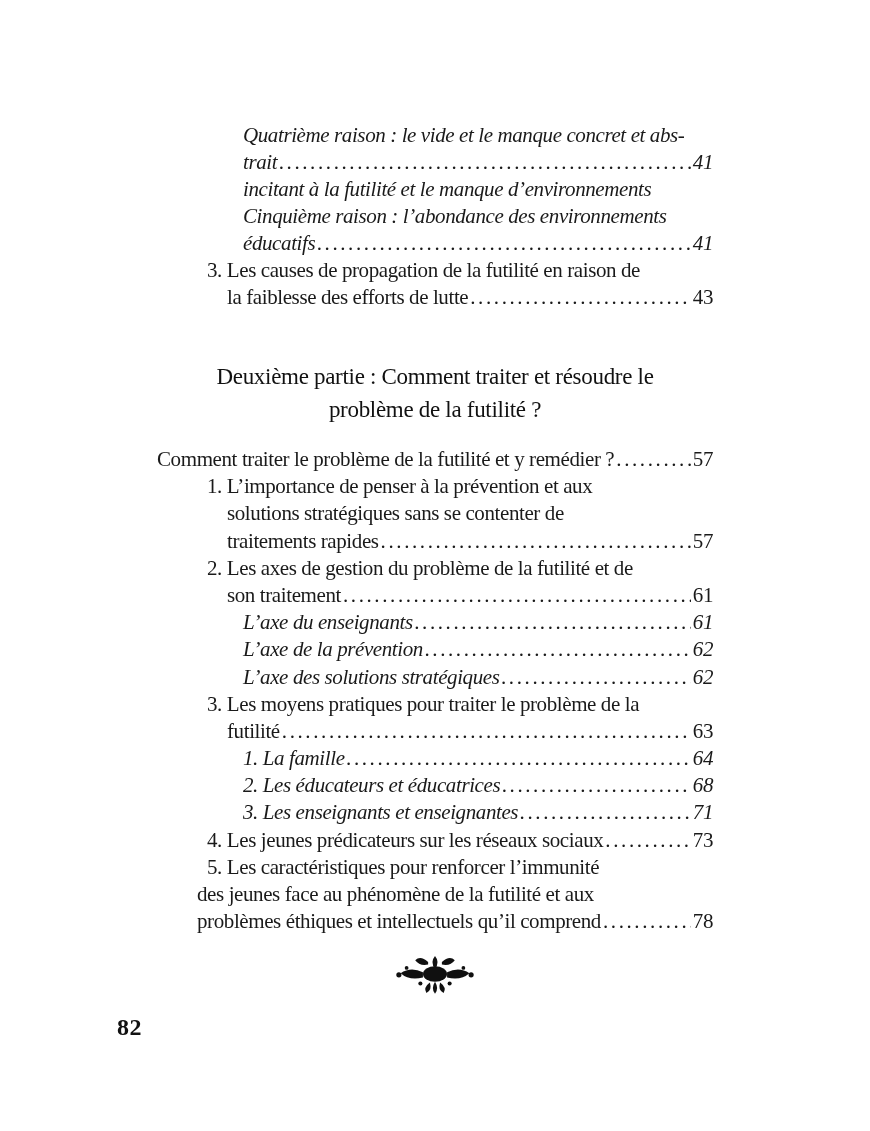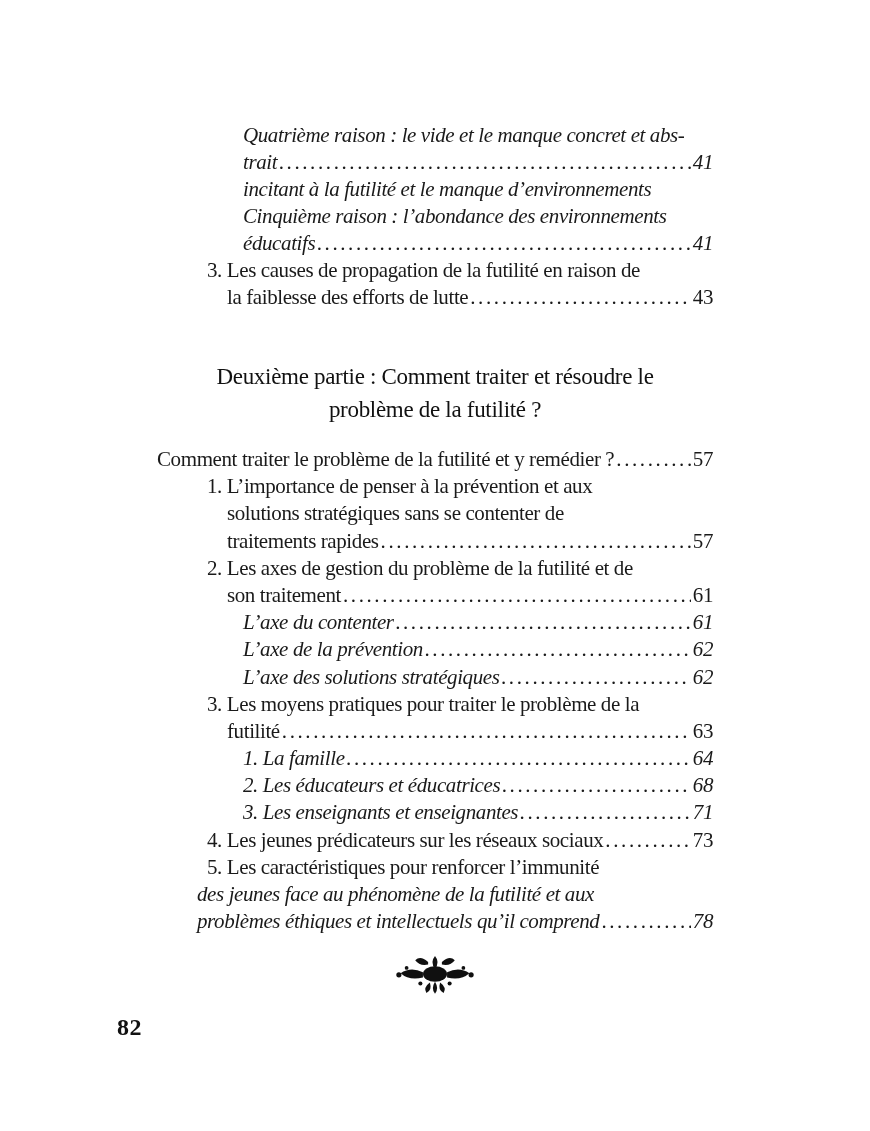--- a/index.html
+++ b/index.html
@@ -41,21 +41,21 @@
     letter-spacing: 2.6px;
     font-style: normal;
   }
   .it .leader::after { font-style: italic; }
   .row .pg { flex: 0 0 auto; text-align: right; }
   .it { font-style: italic; }
   .ind-0 { padding-left: 0; }
   .ind-1 { padding-left: 50px; }
   .ind-2 { padding-left: 70px; }
   .ind-3 { padding-left: 86px; }
-  .ind-4 { padding-left: 40px; font-style: italic; }
+  .ind-4 { padding-left: 40px; }
   .heading {
     position: absolute;
     left: 157px;
     top: 360px;
     width: 556px;
     margin: 0;
     text-align: center;
     font-size: 23px;
     font-weight: normal;
     line-height: 33px;
@@ -140,21 +140,21 @@
       </div>
       <div class="row ind-1">
         <span class="txt">2. Les axes de gestion du problème de la futilité et de</span>
       </div>
       <div class="row ind-2">
         <span class="txt">son traitement </span>
         <span class="leader"></span>
         <span class="pg">61</span>
       </div>
       <div class="row ind-3 it">
-        <span class="txt">L’axe du contenter </span>
+        <span class="txt">L’axe du enseignants </span>
         <span class="leader"></span>
         <span class="pg">61</span>
       </div>
       <div class="row ind-3 it">
         <span class="txt">L’axe de la prévention </span>
         <span class="leader"></span>
         <span class="pg">62</span>
       </div>
       <div class="row ind-3 it">
         <span class="txt">L’axe des solutions stratégiques </span>

